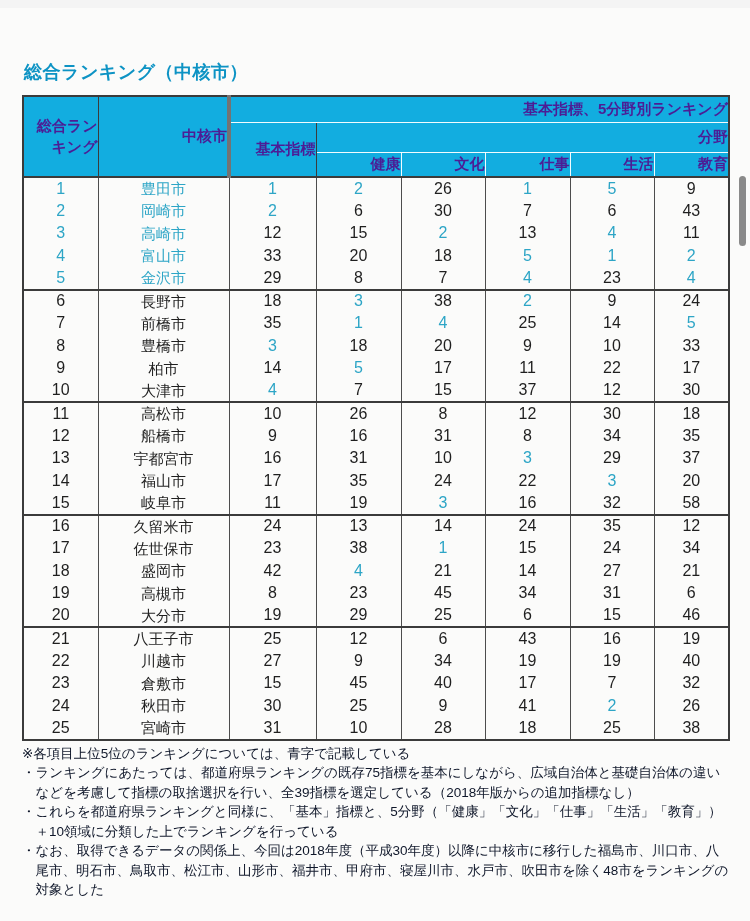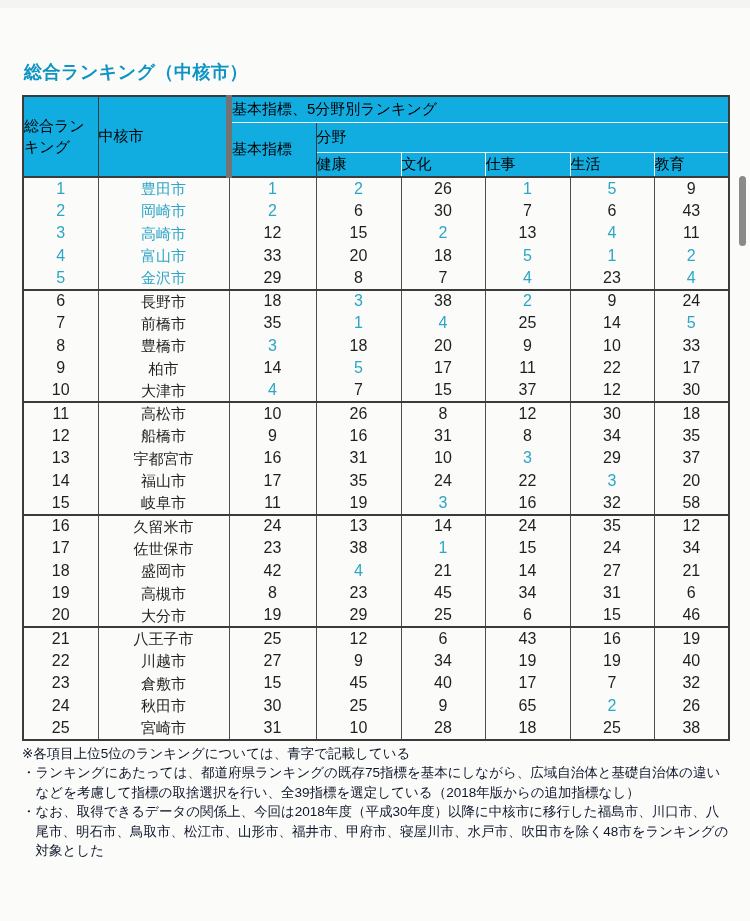--- a/index.html
+++ b/index.html
@@ -29,28 +29,28 @@
     position: absolute;
     left: 22px;
     top: 87px;
     width: 706px;
     border-collapse: collapse;
     table-layout: fixed;
     border: 2px solid #3b3b3b;
   }
   thead th {
     background: var(--header-bg, #12ade0);
-    color: #000000;
-    font-weight: normal;
+    color: #4c1d95;
+    font-weight: bold;
     font-size: 15px;
-    text-align: left;
+    text-align: right;
     vertical-align: middle;
   }
   th.th-rank { height: 81px; border-right: 1px solid #3b3b3b; line-height: 1.35; }
-  th.th-city { border-right: 6px solid #737373; }
+  th.th-city { border-right: 4px solid #737373; }
   th.th-group { height: 26px; border-bottom: 1px solid rgba(255,255,255,0.95); }
   th.th-basic { height: 55px; border-right: 1px solid #3b3b3b; }
   th.th-field-group { height: 26px; border-bottom: 1px solid rgba(255,255,255,0.95); }
   th.th-field { height: 18px; }
   th.th-field + th.th-field { border-left: 1px solid rgba(255,255,255,0.95); }
   thead { border-bottom: 2px solid #3b3b3b; }
   tbody td {
     height: 22.5px;
     text-align: center;
     vertical-align: middle;
@@ -354,38 +354,39 @@
           <td>17</td>
           <td>7</td>
           <td>32</td>
         </tr>
         <tr>
           <td>24</td>
           <td class="city">秋田市</td>
           <td>30</td>
           <td>25</td>
           <td>9</td>
-          <td>65</td>
+          <td>41</td>
           <td class="blue">2</td>
           <td>26</td>
         </tr>
         <tr>
           <td>25</td>
           <td class="city">宮崎市</td>
           <td>31</td>
           <td>10</td>
           <td>28</td>
           <td>18</td>
           <td>25</td>
           <td>38</td>
         </tr>
       </tbody>
   </table>
 
   <div class="notes">
       <div class="note-line">※各項目上位5位のランキングについては、青字で記載している</div>
       <div class="note-line">・ランキングにあたっては、都道府県ランキングの既存75指標を基本にしながら、広域自治体と基礎自治体の違いなどを考慮して指標の取捨選択を行い、全39指標を選定している（2018年版からの追加指標なし）</div>
+      <div class="note-line">・これらを都道府県ランキングと同様に、「基本」指標と、5分野（「健康」「文化」「仕事」「生活」「教育」）＋10領域に分類した上でランキングを行っている</div>
       <div class="note-line">・なお、取得できるデータの関係上、今回は2018年度（平成30年度）以降に中核市に移行した福島市、川口市、八尾市、明石市、鳥取市、松江市、山形市、福井市、甲府市、寝屋川市、水戸市、吹田市を除く48市をランキングの対象とした</div>
     </div>
 
   <div class="scrollbar-thumb"></div>
 
 </div>
 
 </body></html>

